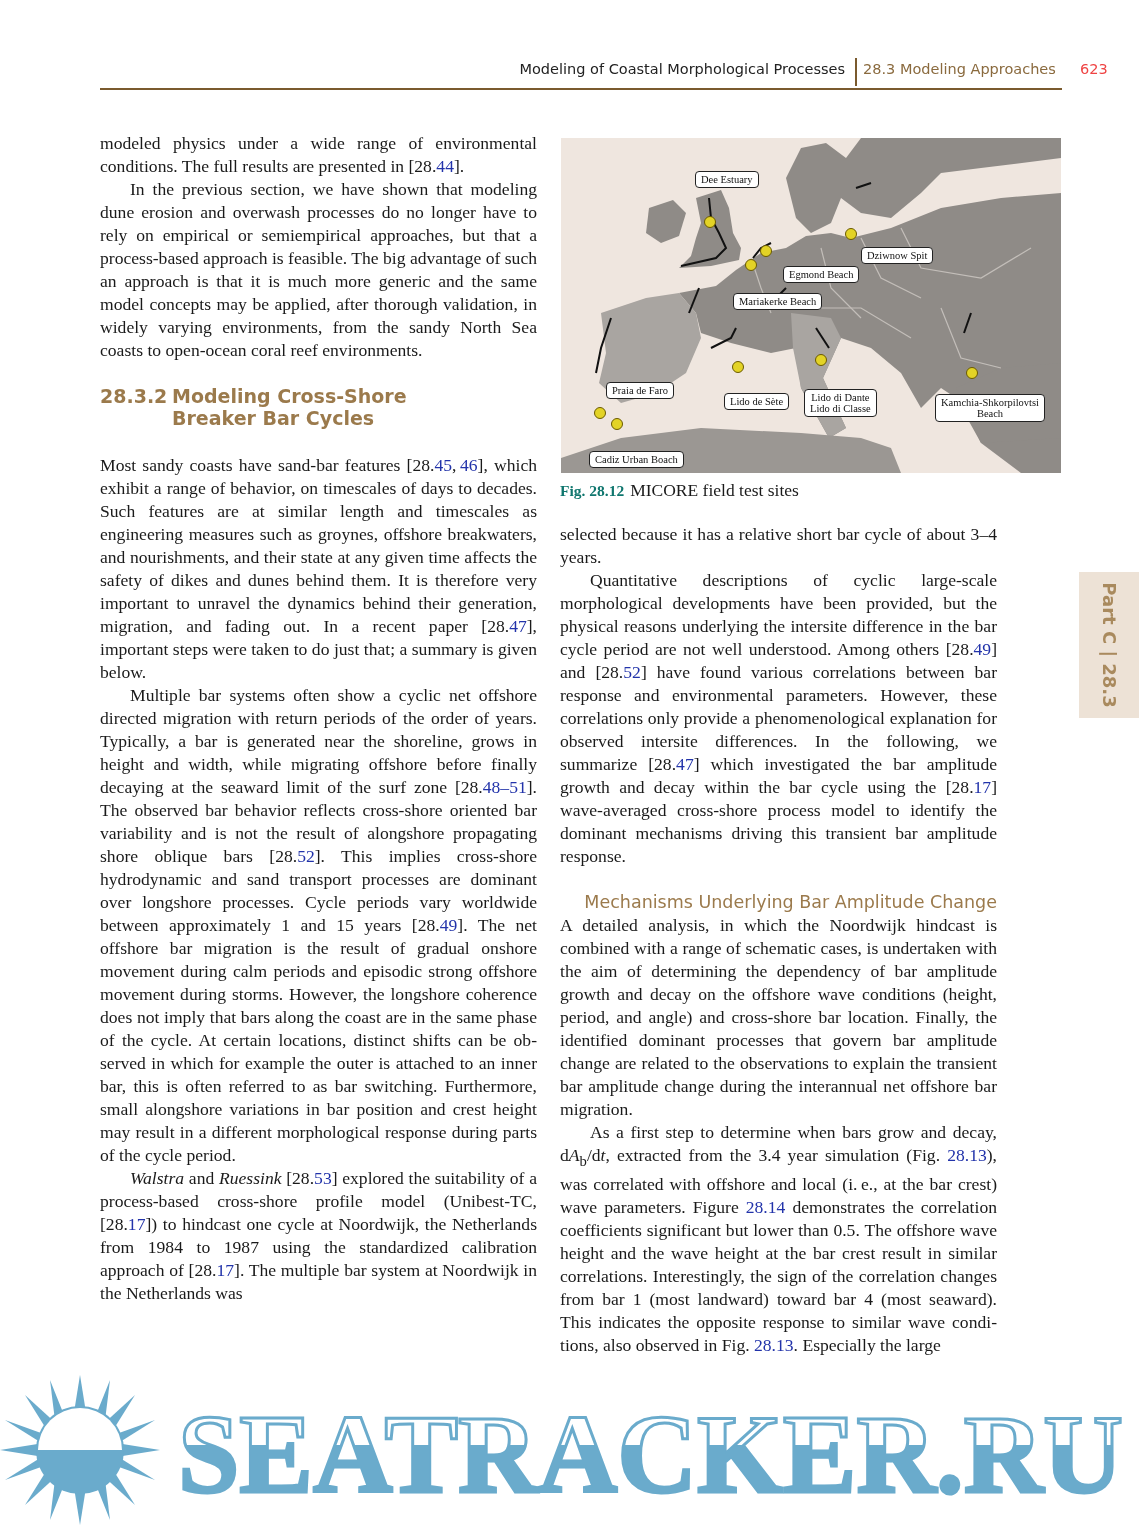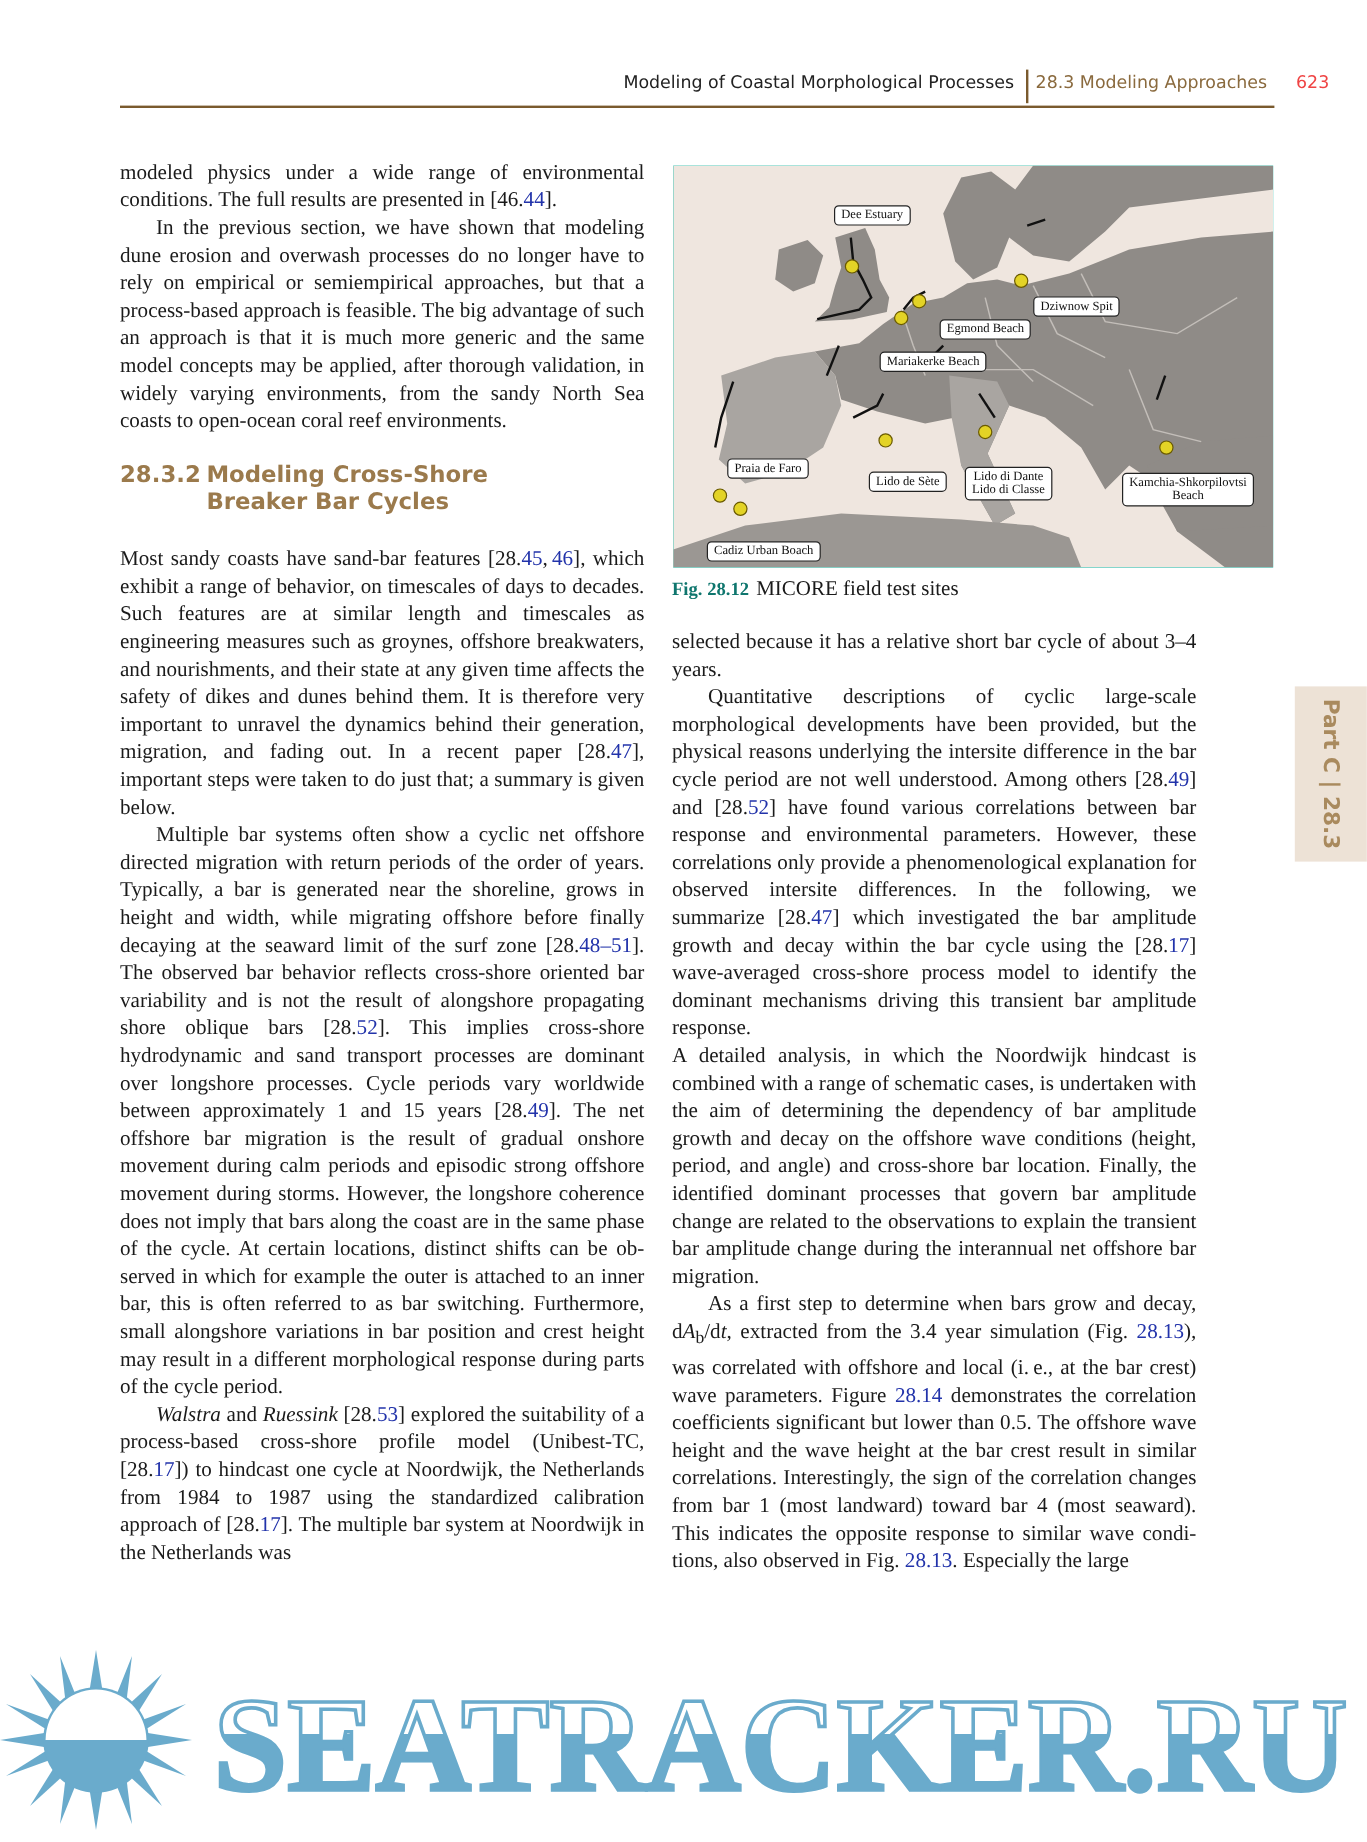--- a/index.html
+++ b/index.html
@@ -29,21 +29,21 @@
     font-family: "DejaVu Sans", "Liberation Sans", sans-serif; font-weight: bold;
     color: #9b7a4c; font-size: 19px; line-height: 22px; margin: 23px 0 25px 0;
     display: flex; text-align: left;
   }
   .sec-num { width: 72px; flex: none; }
   .subsec-heading {
     font-family: "DejaVu Sans", "Liberation Sans", sans-serif; color: #9b7a4c;
     font-size: 17.5px; line-height: 23px; text-align: right; margin-top: 23px;
   }
 
-  .figure { position: absolute; left: 561px; top: 138px; width: 500px; height: 335px; background: #14b8a6; overflow: hidden; }
+  .figure { position: absolute; left: 561px; top: 138px; width: 500px; height: 335px; background: #ef4444; overflow: hidden; }
   .figure svg { display: block; }
   .map-label {
     position: absolute; background: #fff; border: 1.5px solid #222; border-radius: 4px;
     font-family: "Liberation Serif", serif; font-size: 10.5px; line-height: 11px;
     padding: 2px 5px; text-align: center; white-space: nowrap; color: #111;
   }
   .site-dot { position: absolute; width: 10px; height: 10px; border-radius: 50%; background: #e3d326; border: 1.3px solid #6a5a00; }
   .fig-caption {
     position: absolute; left: 560px; top: 480px; font-size: 17.5px; white-space: nowrap;
   }
@@ -64,21 +64,21 @@
 <body>
 
 <div class="running-head">
   <span class="rh-chapter">Modeling of Coastal Morphological Processes</span>
   <span class="rh-sep"></span>
   <span class="rh-section">28.3  Modeling Approaches</span>
   <span class="rh-page">623</span>
 </div>
 
 <div class="col col-left">
-  <p><span>modeled physics under a wide range of environmental conditions. The full results are presented in [46.</span><a class="ref">44</a><span>].</span></p>
+  <p><span>modeled physics under a wide range of environmental conditions. The full results are presented in [28.</span><a class="ref">44</a><span>].</span></p>
   <p class="indent">In the previous section, we have shown that model­ing dune erosion and overwash processes do no longer have to rely on empirical or semiempirical approaches, but that a process-based approach is feasible. The big advantage of such an approach is that it is much more generic and the same model concepts may be applied, after thorough validation, in widely varying environ­ments, from the sandy North Sea coasts to open-ocean coral reef environments.</p>
 
   <div class="sec-heading">
     <span class="sec-num">28.3.2</span>
     <span style="width:300px">Modeling Cross-Shore Breaker Bar Cycles</span>
   </div>
 
   <p><span>Most sandy coasts have sand-bar features [28.</span><a class="ref">45</a><span>, </span><a class="ref">46</a><span>], which exhibit a range of behavior, on timescales of days to decades. Such features are at similar length and timescales as engineering measures such as groynes, offshore breakwaters, and nourishments, and their state at any given time affects the safety of dikes and dunes behind them. It is therefore very important to un­ravel the dynamics behind their generation, migration, and fading out. In a recent paper [28.</span><a class="ref">47</a><span>], important steps were taken to do just that; a summary is given below.</span></p>
 
   <p class="indent"><span>Multiple bar systems often show a cyclic net off­shore directed migration with return periods of the order of years. Typically, a bar is generated near the shoreline, grows in height and width, while migrating offshore be­fore finally decaying at the seaward limit of the surf zone [28.</span><a class="ref">48–51</a><span>]. The observed bar behavior reflects cross-shore oriented bar variability and is not the result of alongshore propagating shore oblique bars [28.</span><a class="ref">52</a><span>]. This implies cross-shore hydrodynamic and sand trans­port processes are dominant over longshore processes. Cycle periods vary worldwide between approximately 1 and 15 years [28.</span><a class="ref">49</a><span>]. The net offshore bar migration is the result of gradual onshore movement during calm periods and episodic strong offshore movement during storms. However, the longshore coherence does not im­ply that bars along the coast are in the same phase of the cycle. At certain locations, distinct shifts can be ob­served in which for example the outer is attached to an inner bar, this is often referred to as bar switching. Fur­thermore, small alongshore variations in bar position and crest height may result in a different morphologi­cal response during parts of the cycle period.</span></p>
@@ -156,20 +156,21 @@
 </div>
 
 <div class="fig-caption">
   <span class="fig-num">Fig. 28.12</span><span>MICORE field test sites</span>
 </div>
 
 <div class="col col-right">
   <p>selected because it has a relative short bar cycle of about 3–4 years.</p>
   <p class="indent"><span>Quantitative descriptions of cyclic large-scale morphological developments have been provided, but the physical reasons underlying the intersite difference in the bar cycle period are not well understood. Among others [28.</span><a class="ref">49</a><span>] and [28.</span><a class="ref">52</a><span>] have found various correla­tions between bar response and environmental param­eters. However, these correlations only provide a phe­nomenological explanation for observed intersite dif­ferences. In the following, we summarize [28.</span><a class="ref">47</a><span>] which investigated the bar amplitude growth and decay within the bar cycle using the [28.</span><a class="ref">17</a><span>] wave-averaged cross-shore process model to identify the dominant mecha­nisms driving this transient bar amplitude response.</span></p>
 
+  <div class="subsec-heading">Mechanisms Underlying Bar Amplitude Change</div>
   <p>A detailed analysis, in which the Noordwijk hindcast is combined with a range of schematic cases, is under­taken with the aim of determining the dependency of bar amplitude growth and decay on the offshore wave conditions (height, period, and angle) and cross-shore bar location. Finally, the identified dominant processes that govern bar amplitude change are related to the ob­servations to explain the transient bar amplitude change during the interannual net offshore bar migration.</p>
   <p class="indent"><span>As a first step to determine when bars grow and decay, d</span><em>A</em><sub>b</sub><span>/d</span><em>t</em><span>, extracted from the 3.4 year simulation (Fig. </span><a class="ref">28.13</a><span>), was correlated with offshore and local (i. e., at the bar crest) wave parameters. Figure </span><a class="ref">28.14</a><span> demonstrates the correlation coefficients significant but lower than 0.5. The offshore wave height and the wave height at the bar crest result in similar correlations. In­terestingly, the sign of the correlation changes from bar 1 (most landward) toward bar 4 (most seaward). This indicates the opposite response to similar wave condi­tions, also observed in Fig. </span><a class="ref">28.13</a><span>. Especially the large</span></p>
 </div>
 
 <div class="part-tab">
   <span>Part C | 28.3</span>
 </div>
 
 <svg class="watermark" viewBox="0 0 1139 170">
   <g>

